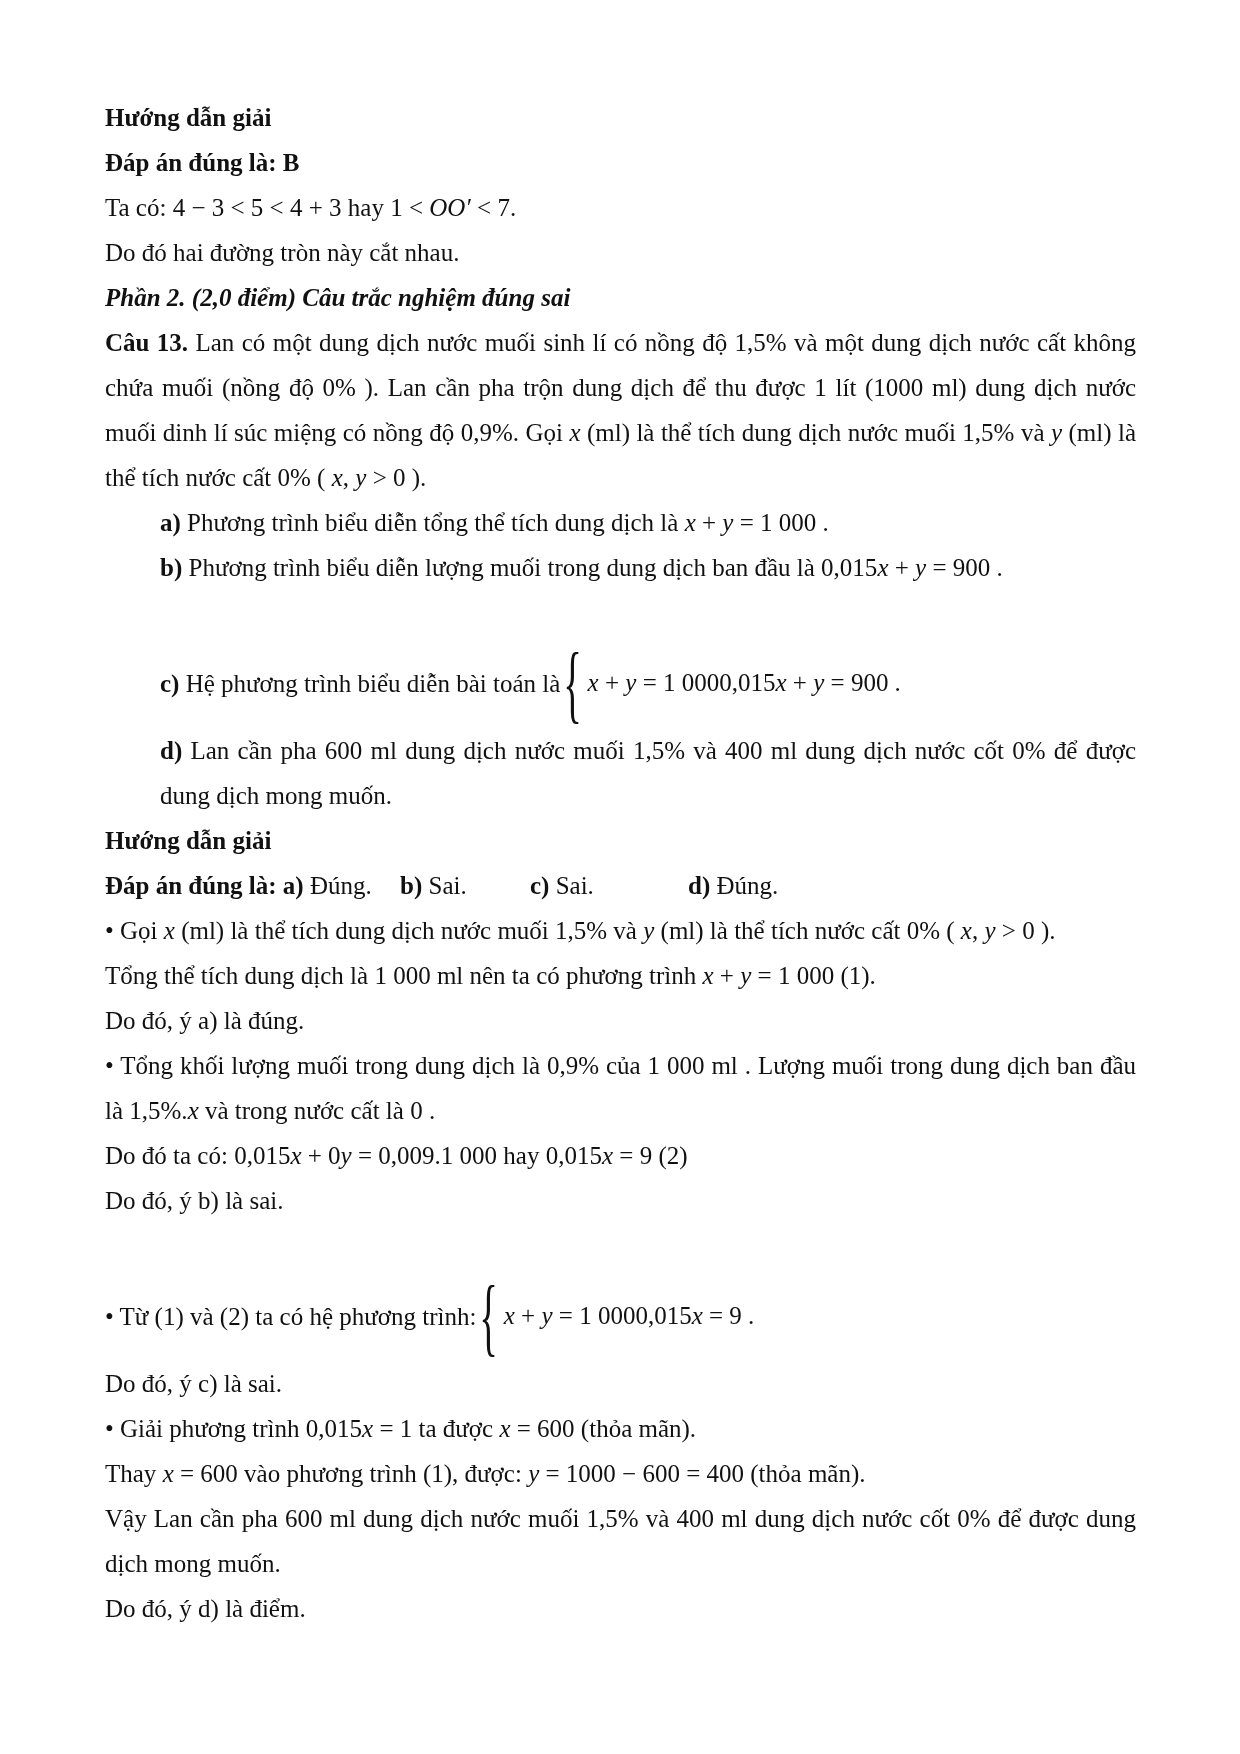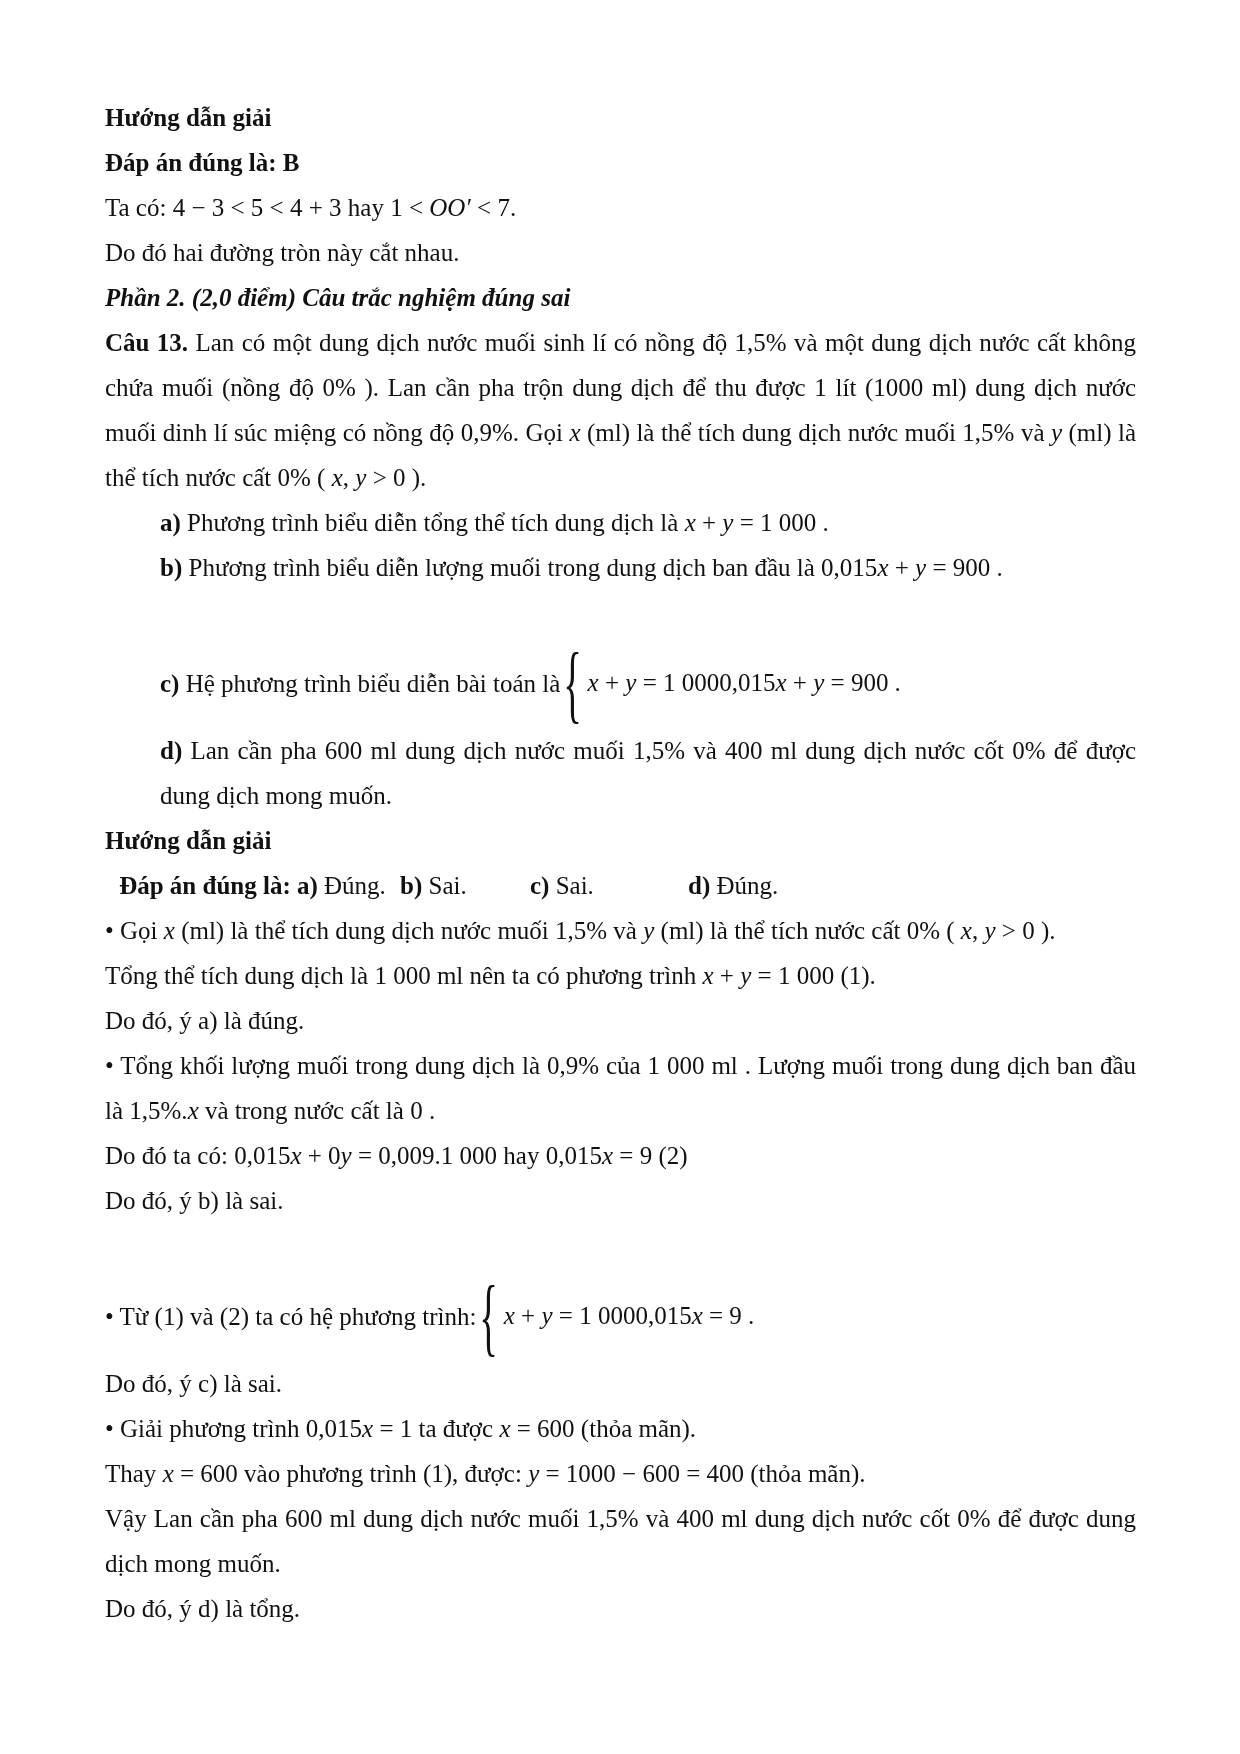--- a/index.html
+++ b/index.html
@@ -20,21 +20,21 @@
   .just { text-align: justify; }
   .ind { padding-left: 55px; }
   .one { white-space: nowrap; }
   
   .b  { font-weight: bold; }
   .i  { font-style: italic; }
   .bi { font-weight: bold; font-style: italic; }
   .mi { font-style: italic; }
   
   .answers { display: flex; line-height: 45px; }
-  .a1 { width: 295px; flex: 0 0 auto; text-align: center; }
+  .a1 { width: 295px; flex: 0 0 auto; }
   .a2 { width: 130px; flex: 0 0 auto; }
   .a3 { width: 158px; flex: 0 0 auto; }
   .a4 { flex: 1 1 auto; }
   
   .sys-row { display: flex; align-items: center; min-height: 90px; margin-top: 48px; }
   .sys-row .pref { line-height: 45px; }
   .brace {
     font-size: 86px;
     line-height: 86px;
     font-weight: 400;
@@ -95,15 +95,15 @@
       <span class="sysline"><span class="mi">x</span><span> + </span><span class="mi">y</span><span> = 1 000</span></span>
       <span class="sysline"><span>0,015</span><span class="mi">x</span><span> = 9</span></span>
     </span>
     <span class="sufx">.</span>
   </div>
 
   <p class="ln"><span>Do đó, ý c) là sai.</span></p>
   <p class="ln one"><span>• Giải phương trình 0,015</span><span class="mi">x</span><span> = 1 ta được </span><span class="mi">x</span><span> = 600 (thỏa mãn).</span></p>
   <p class="ln one"><span>Thay </span><span class="mi">x</span><span> = 600 vào phương trình (1), được: </span><span class="mi">y</span><span> = 1000 − 600 = 400 (thỏa mãn).</span></p>
   <p class="ln just"><span>Vậy Lan cần pha 600 ml dung dịch nước muối 1,5% và 400 ml dung dịch nước cốt 0% để được dung dịch mong muốn.</span></p>
-  <p class="ln"><span>Do đó, ý d) là tổng.</span></p>
+  <p class="ln"><span>Do đó, ý d) là điểm.</span></p>
 
 </div>
 
 </body></html>

